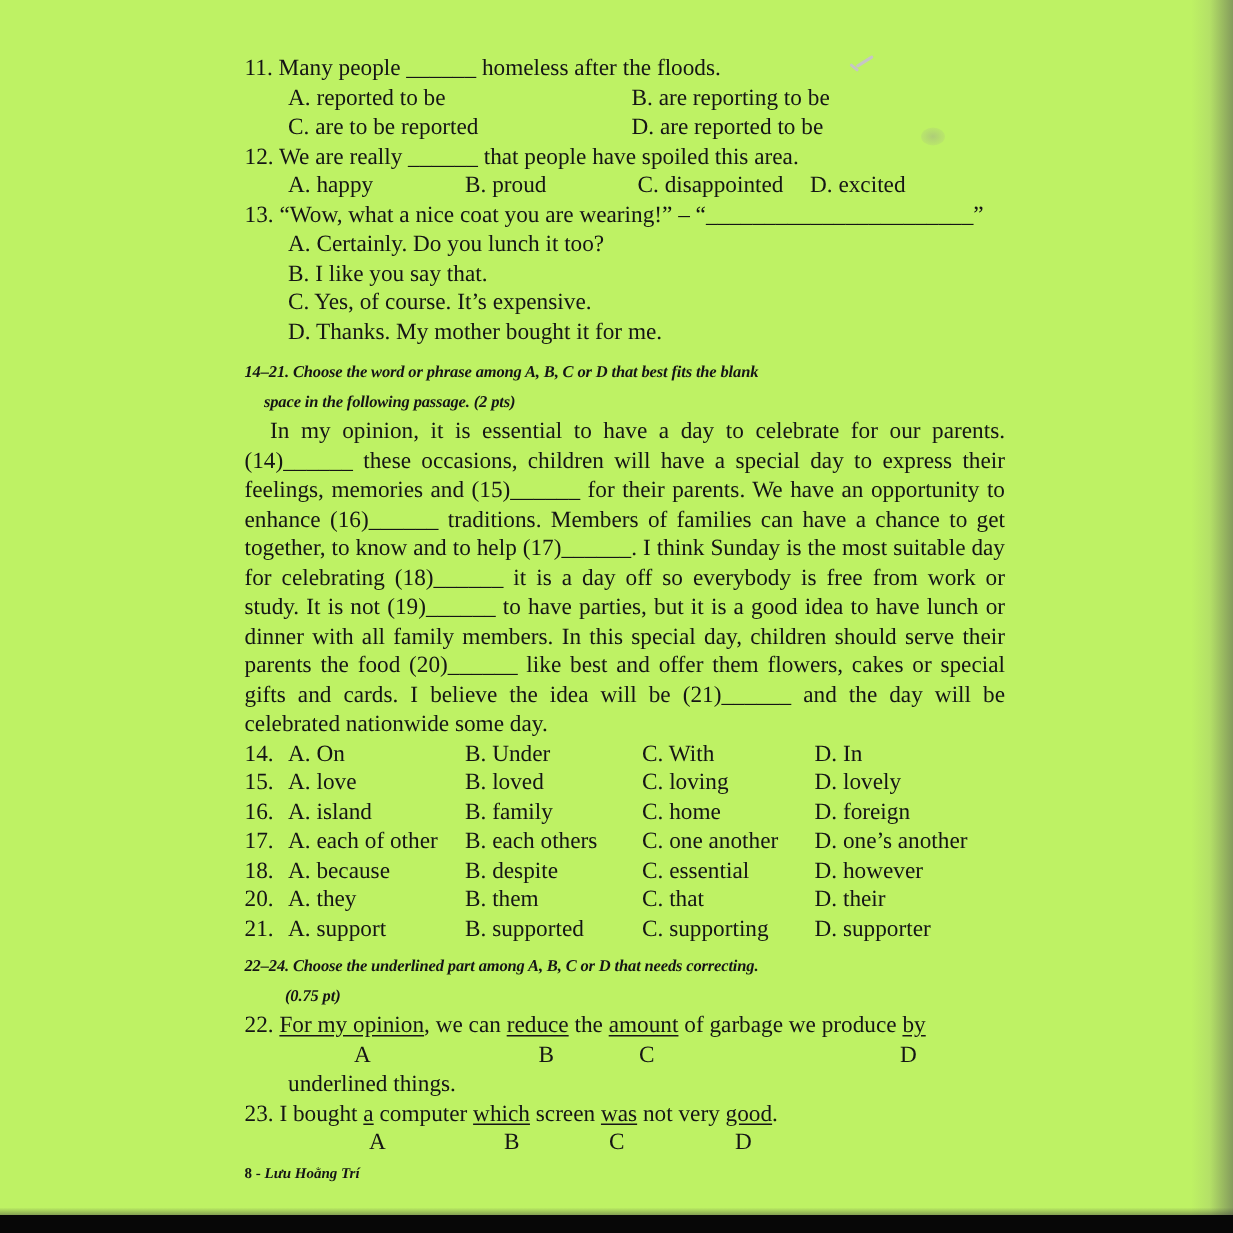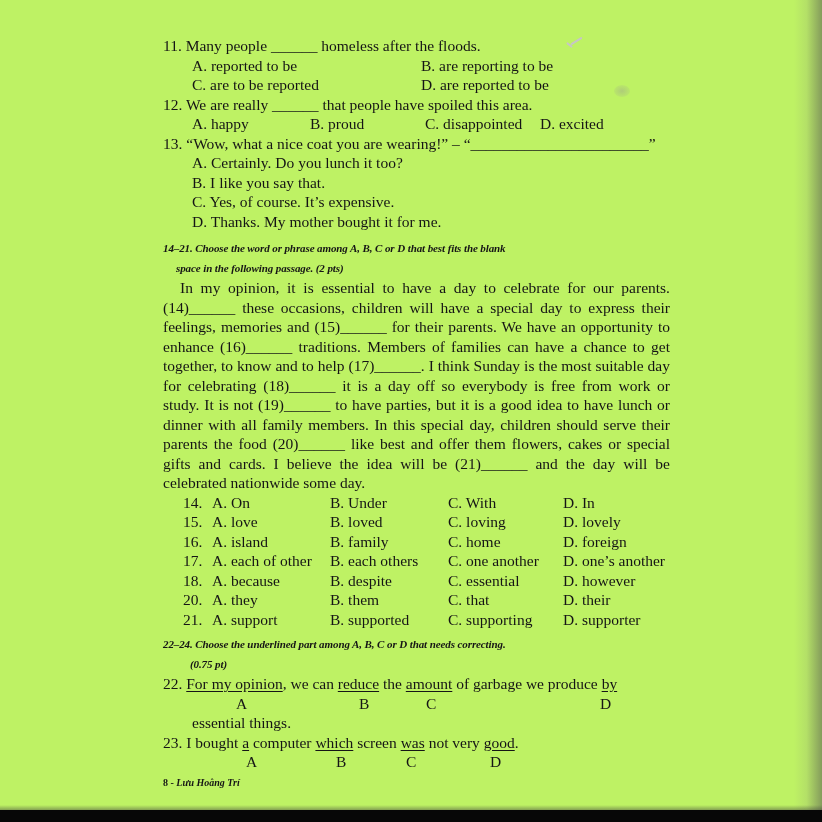--- a/index.html
+++ b/index.html
@@ -24,21 +24,21 @@
   .opt-list { padding-left:29px; white-space:nowrap; }
   .sec-head {
     font-weight:bold; font-style:italic; white-space:nowrap;
     font-size:11px; letter-spacing:-0.1px;
   }
   .sec-head.first { margin-top:8px; }
   .sec-head.second-line-1421 { padding-left:13px; }
   .sec-head.sec2224 { margin-top:6px; }
   .sec-head.second-line-2224 { padding-left:27px; }
   .passage { text-align:justify; text-indent:17px; }
-  .tbl-row { display:flex; white-space:nowrap;margin-left:20px; }
+  .tbl-row { display:flex; white-space:nowrap; }
   .tbl-row .t-num { display:inline-block; width:29px; }
   .tbl-row .t-a { display:inline-block; width:118px; }
   .tbl-row .t-b { display:inline-block; width:118px; }
   .tbl-row .t-c { display:inline-block; width:115px; }
   .u { text-decoration:underline; text-underline-offset:2px; }
   .ul-letters { position:relative; height:19.5px; }
   .ul-letters span { position:absolute; top:0; }
   .q22-A { left:73px; }  .q22-B { left:196px; } .q22-C { left:263px; } .q22-D { left:437px; }
   .q23-A { left:83px; }  .q23-B { left:173px; } .q23-C { left:243px; } .q23-D { left:327px; }
   .cont-line { padding-left:29px; white-space:nowrap; }
@@ -154,21 +154,21 @@
     <div class="sec-head sec2224">22–24. Choose the underlined part among A, B, C or D that needs correcting.</div>
     <div class="sec-head second-line-2224">(0.75 pt)</div>
 
     <div class="q-line"><span class="q-num">22.</span> <span class="u">For my opinion</span><span>, we can </span><span class="u">reduce</span><span> the </span><span class="u">amount</span><span> of garbage we produce </span><span class="u">by</span></div>
     <div class="ul-letters">
         <span class="q22-A">A</span>
         <span class="q22-B">B</span>
         <span class="q22-C">C</span>
         <span class="q22-D">D</span>
       </div>
-    <div class="cont-line">essential things.</div>
+    <div class="cont-line">underlined things.</div>
 
     <div class="q-line"><span class="q-num">23.</span> <span>I bought </span><span class="u">a</span><span> computer </span><span class="u">which</span><span> screen </span><span class="u">was</span><span> not very </span><span class="u">good</span><span>.</span></div>
     <div class="ul-letters">
         <span class="q23-A">A</span>
         <span class="q23-B">B</span>
         <span class="q23-C">C</span>
         <span class="q23-D">D</span>
       </div>
 
   </div>

